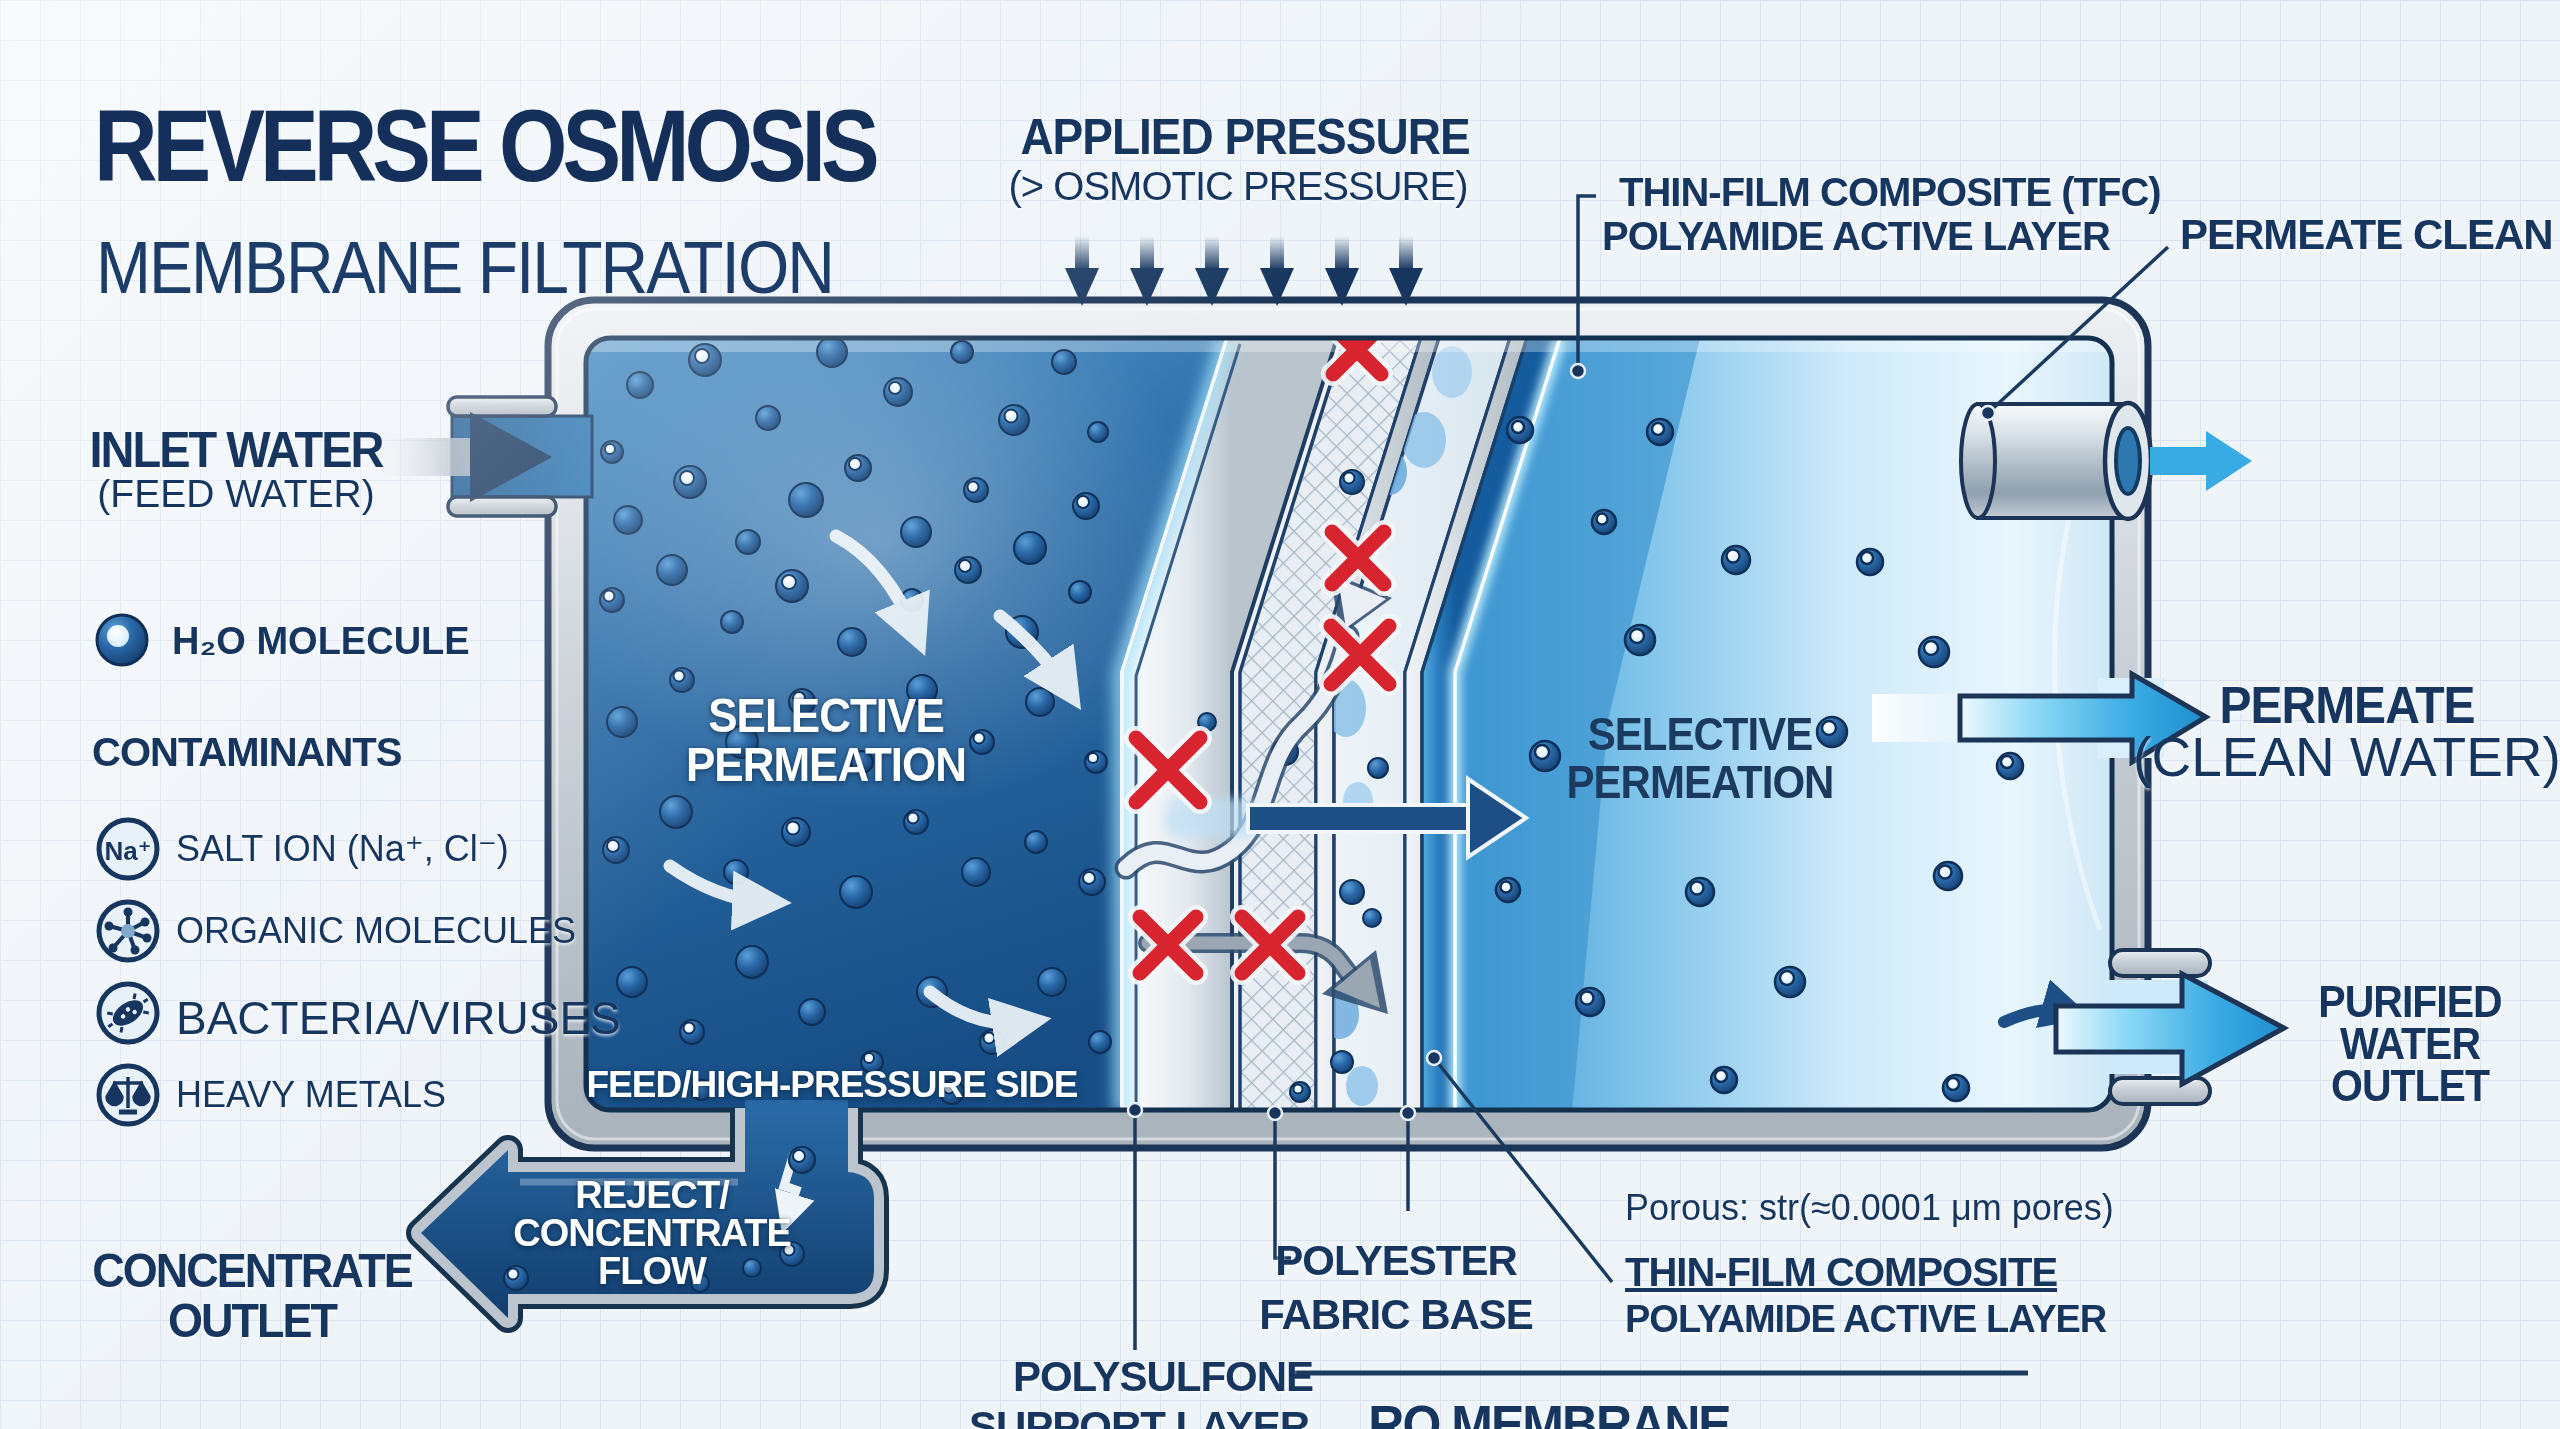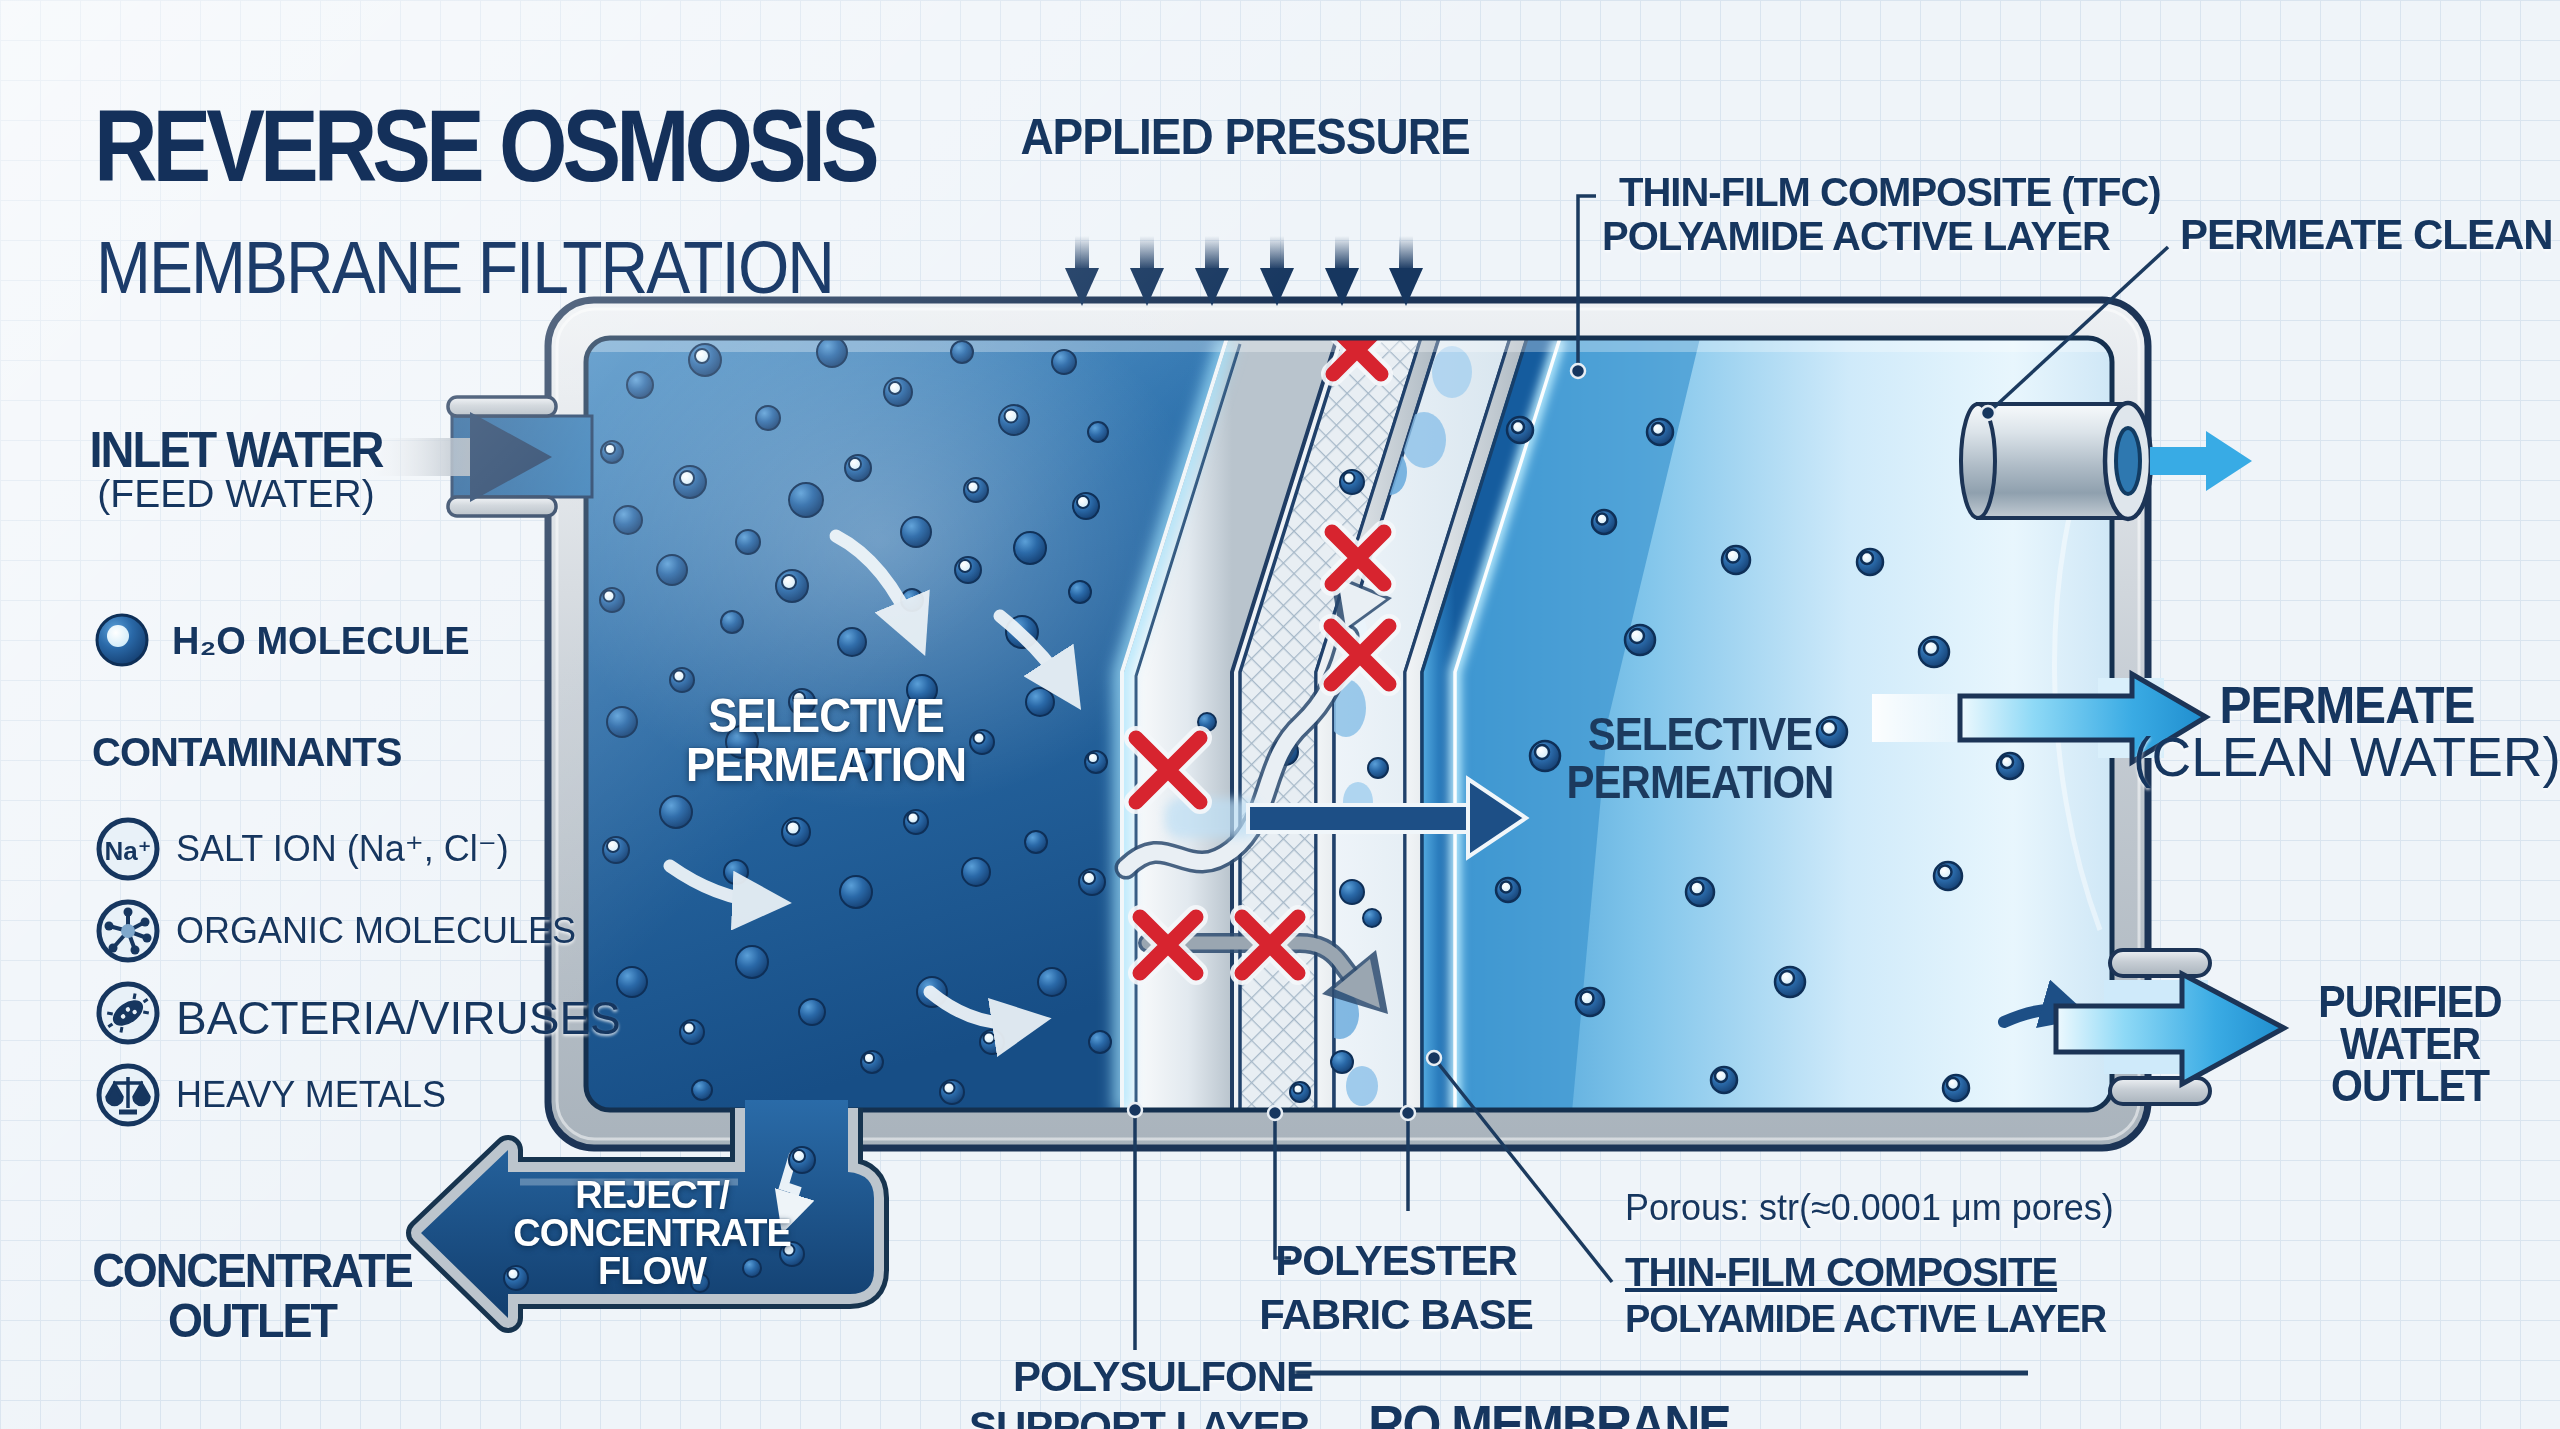--- a/index.html
+++ b/index.html
@@ -540,20 +540,21 @@
         <circle cx="1275" cy="1113" r="7"></circle>
     <circle cx="1408" cy="1113" r="7"></circle>
         <circle cx="1434" cy="1058" r="7"></circle>
   </g>
 </svg>
 
 <div class="lbl t1 b" style="left:94px;top:96px;">REVERSE OSMOSIS</div>
 <div class="lbl t2" style="left:96px;top:230px;">MEMBRANE FILTRATION</div>
 
 <div class="lbl b c cond navy-sh" style="left:1245px;top:112px;font-size:46px;letter-spacing:-1px;">APPLIED PRESSURE</div>
+<div class="lbl c navy-sh" style="left:1238px;top:166px;font-size:40px;letter-spacing:-1px;">(&gt; OSMOTIC PRESSURE)</div>
 
 <div class="lbl b navy-sh" style="left:1602px;top:172px;font-size:40px;letter-spacing:-1px;margin-left:17px;">THIN-FILM COMPOSITE (TFC)</div>
 <div class="lbl b navy-sh" style="left:1602px;top:216px;font-size:40px;letter-spacing:-1px;">POLYAMIDE ACTIVE LAYER</div>
 <div class="lbl b navy-sh" style="left:2180px;top:214px;font-size:42px;letter-spacing:-1px;">PERMEATE CLEAN</div>
 
 <div class="lbl b c cond navy-sh" style="left:236px;top:424px;font-size:47px;letter-spacing:-2px;">INLET WATER</div>
 <div class="lbl c navy-sh" style="left:236px;top:474px;font-size:39px;">(FEED WATER)</div>
 
 <svg class="legend-ic" style="left:93px;top:611px;" width="58" height="58">
   <circle cx="29" cy="29" r="25" fill="url(#sphA)" stroke="#0e2f57" stroke-width="3"></circle>
@@ -620,20 +621,21 @@
     <path d="M24,50 H42" stroke-width="5"></path>
   </g>
 </svg>
 <div class="lbl navy-sh" style="left:176px;top:1077px;font-size:36px;">HEAVY METALS</div>
 
 <div class="lbl b c cond white" style="left:826px;top:692px;font-size:44px;letter-spacing:-1px;">SELECTIVE</div>
 <div class="lbl b c cond white" style="left:826px;top:741px;font-size:44px;letter-spacing:-1px;">PERMEATION</div>
 <div class="lbl b c cond" style="left:1700px;top:712px;font-size:42px;letter-spacing:-1px;color:#1c3a5e;">SELECTIVE</div>
 <div class="lbl b c cond" style="left:1700px;top:760px;font-size:42px;letter-spacing:-1px;color:#1c3a5e;">PERMEATION</div>
 
+<div class="lbl b c white" style="left:832px;top:1066px;font-size:37px;letter-spacing:-1px;">FEED/HIGH-PRESSURE SIDE</div>
 
 <div class="lbl b c cond navy-sh" style="left:252px;top:1246px;font-size:45px;letter-spacing:-2px;">CONCENTRATE</div>
 <div class="lbl b c cond navy-sh" style="left:252px;top:1296px;font-size:45px;letter-spacing:-2px;">OUTLET</div>
 
 <div class="lbl b c white" style="left:652px;top:1176px;font-size:38px;letter-spacing:-1px;">REJECT/</div>
 <div class="lbl b c white" style="left:652px;top:1214px;font-size:38px;letter-spacing:-1px;">CONCENTRATE</div>
 <div class="lbl b c white" style="left:652px;top:1252px;font-size:38px;letter-spacing:-1px;">FLOW</div>
 
 <div class="lbl b c cond navy-sh" style="left:2347px;top:680px;font-size:48px;letter-spacing:-1px;">PERMEATE</div>
 <div class="lbl c navy-sh" style="left:2347px;top:730px;font-size:55px;text-align:center;">(CLEAN WATER)</div>

